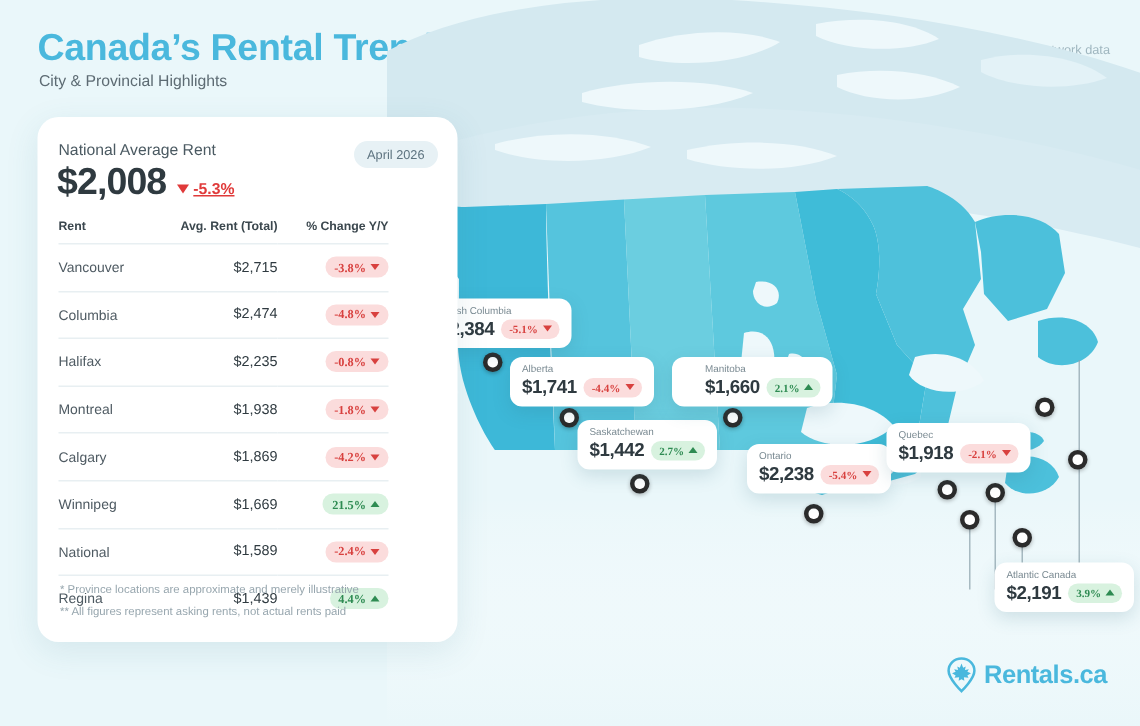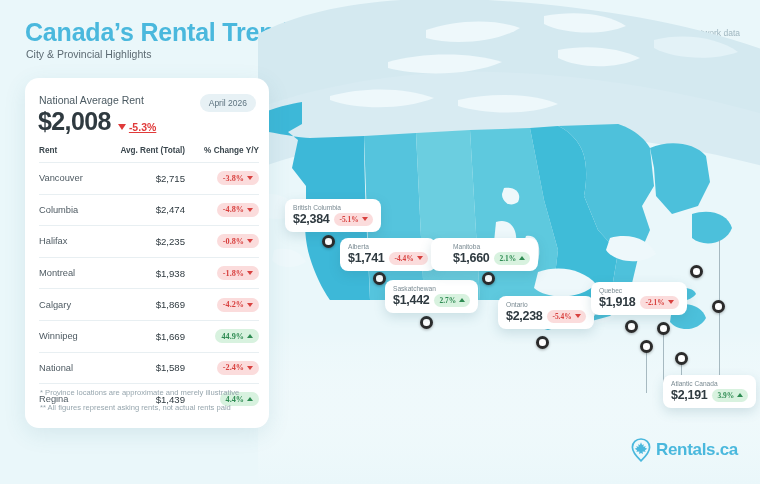--- a/index.html
+++ b/index.html
@@ -24,21 +24,21 @@
     position:absolute;left:26px;top:48px;
     font-size:10.5px;color:#5d6b73;
   }
   .source{
     position:absolute;right:20px;top:28px;
     font-size:8.5px;color:#9fb6bf;
   }
 
   
   .card{
-    position:absolute;left:25px;top:78px;width:244px;height:350px;
+    position:absolute;left:25px;top:78px;width:280px;height:350px;
     background:#ffffff;border-radius:14px;
     box-shadow:0 6px 22px rgba(60,120,140,0.12);
     overflow:hidden;
   }
   .card-head{position:relative;height:52px;}
   .nat-label{position:absolute;left:14px;top:16px;font-size:10.5px;color:#4b5a62;}
   .nat-row{position:absolute;left:13px;top:29px;display:flex;align-items:baseline;gap:7px;}
   .nat-value{font-size:25px;font-weight:bold;color:#2f3a40;letter-spacing:-0.6px;}
   .nat-chg{display:flex;align-items:center;gap:3px;font-size:10.5px;font-weight:bold;color:#e03a3a;text-decoration:underline;}
   .badge-month{
@@ -218,21 +218,21 @@
     <span class="prov">Saskatchewan</span>
     <span class="vrow">
       <span class="val">$1,442</span>
       <span class="pill pos">
         <span>2.7%</span>
         <i class="tri up"></i>
       </span>
     </span>
   </div>
 
-  <div class="callout" style="left:431px;top:238px;padding-left:22px;">
+  <div class="callout" style="left:448px;top:238px;padding-left:22px;">
     <span class="prov">Manitoba</span>
     <span class="vrow">
       <span class="val">$1,660</span>
       <span class="pill pos">
         <span>2.1%</span>
         <i class="tri up"></i>
       </span>
     </span>
   </div>
 
@@ -328,21 +328,21 @@
             <td class="c2">$1,869</td>
             <td class="c3"><span class="pill neg">
                 <span>-4.2%</span>
                 <i class="tri down"></i>
               </span></td>
           </tr>
           <tr>
             <td class="c1">Winnipeg</td>
             <td class="c2">$1,669</td>
             <td class="c3"><span class="pill pos">
-                <span>44.9%</span>
+                <span>21.5%</span>
                 <i class="tri up"></i>
               </span></td>
           </tr>
           <tr>
             <td class="c1">National</td>
             <td class="c2">$1,589</td>
             <td class="c3"><span class="pill neg">
                 <span>-2.4%</span>
                 <i class="tri down"></i>
               </span></td>

